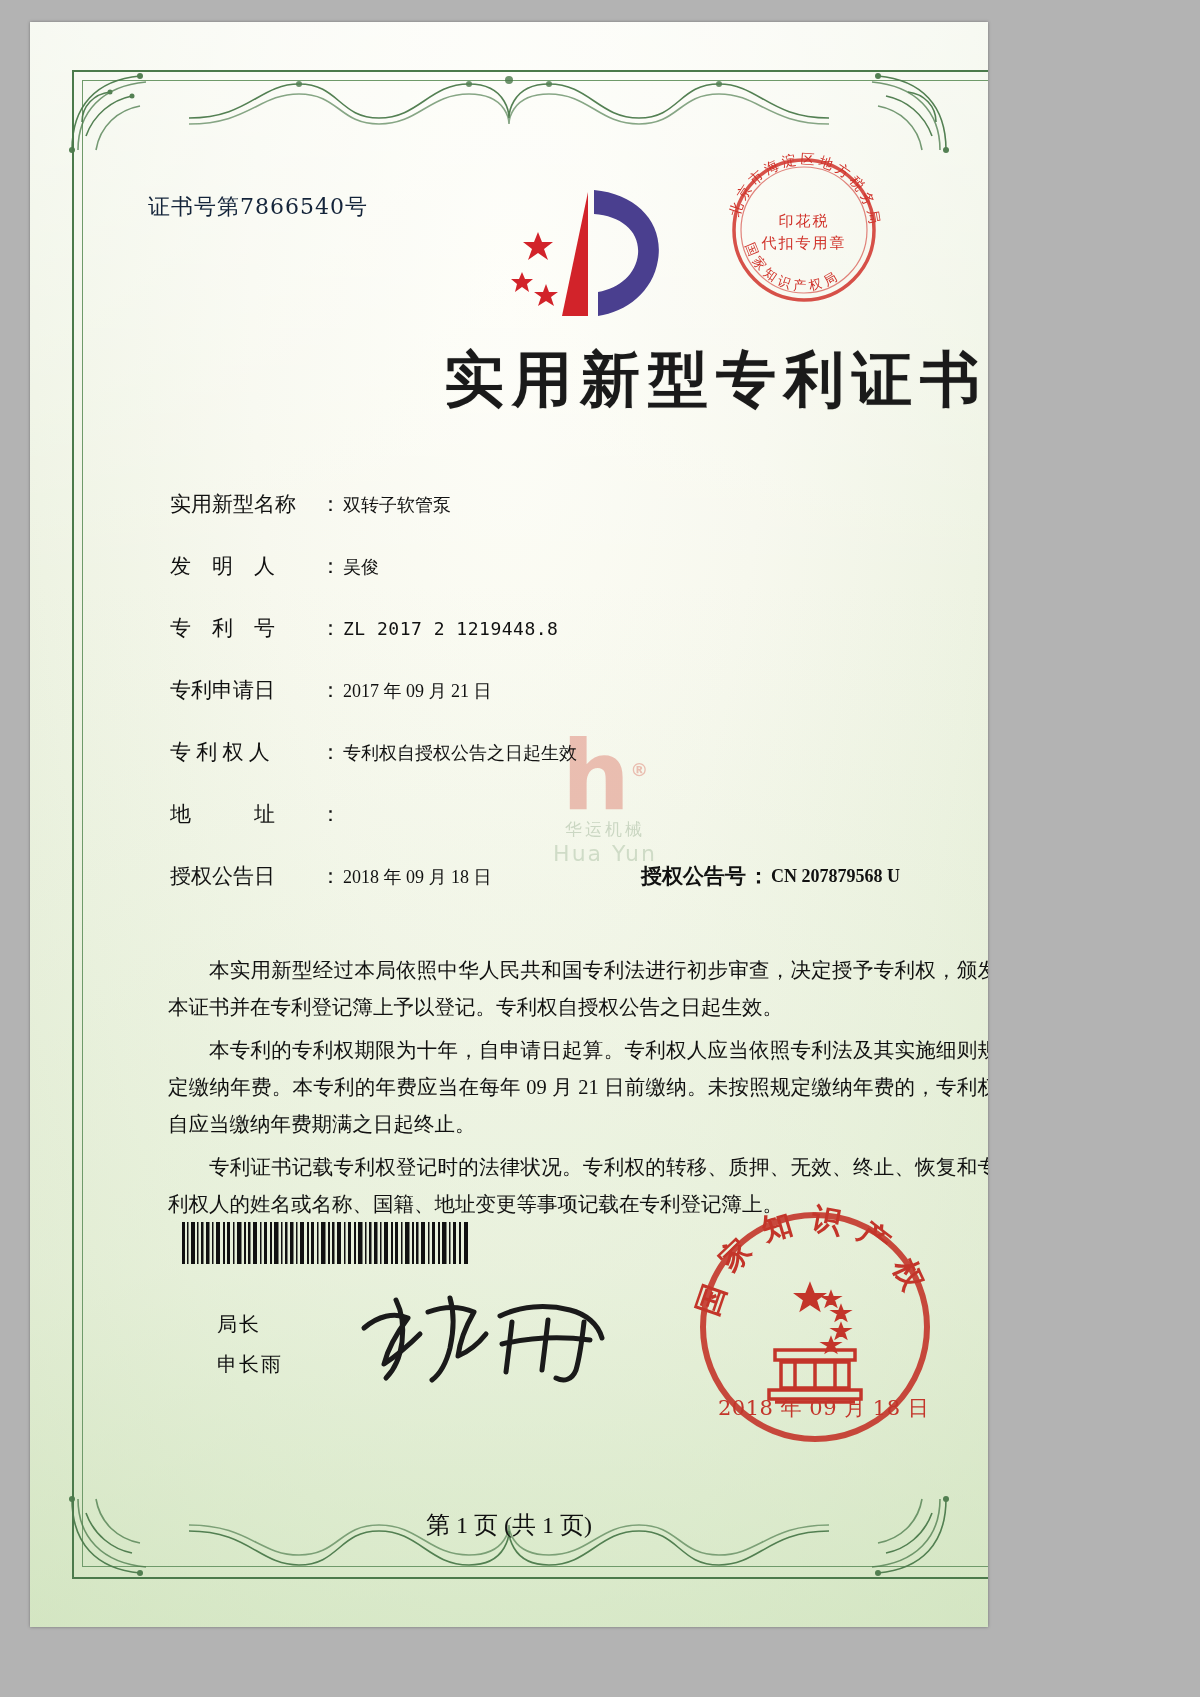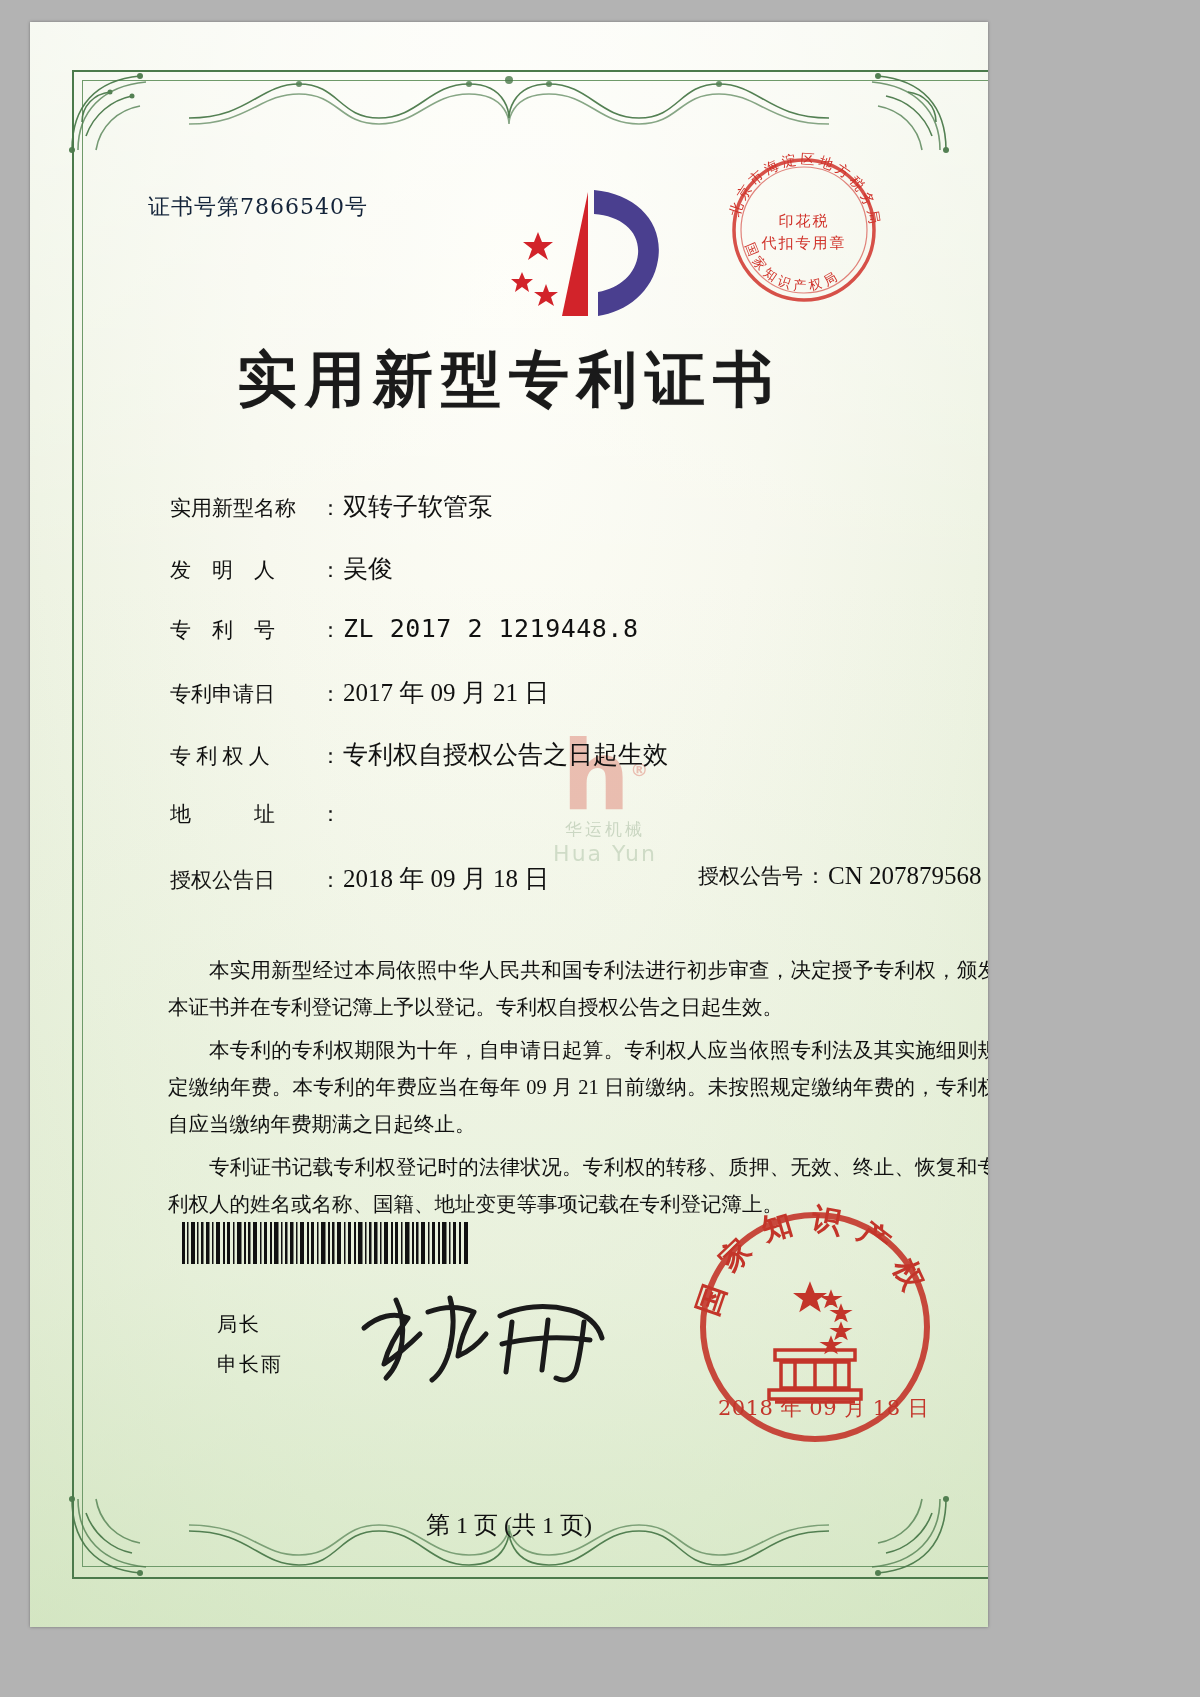--- a/index.html
+++ b/index.html
@@ -92,21 +92,21 @@
 
   .stamp-tax {
     position: absolute;
     right: 96px; top: 120px;
     width: 176px; height: 176px;
   }
 
   .title {
     position: absolute;
     left: 0; right: 0; top: 318px;
-    text-align: center;
+    text-align: right;
     font-size: 60px;
     letter-spacing: 8px;
     font-weight: 700;
     color: #1a1a1a;
     font-family: "DejaVu Serif", "Liberation Serif", serif;
     text-shadow: 0 0 1px rgba(0,0,0,.25);
   }
 
   
   .fields {
@@ -123,31 +123,32 @@
   }
   .field .lbl {
     width: 150px;
     flex: 0 0 150px;
     letter-spacing: 0;
     white-space: pre;
     color: #111;
   }
   .field .colon { margin: 0 2px 0 0; }
   .field .val {
-    font-size: 25px;
+    font-size: 18px;
     color: #111;
   }
   .mono { font-family: "DejaVu Sans Mono", "Liberation Mono", monospace; font-size: 20px; letter-spacing: .5px;}
 
   .field.two-col { position: relative; }
   .field .second {
     position: absolute;
-    left: 528px;
+    left: 471px;
     display: flex;
-    align-items: flex-end;
+    align-items: center;
+    font-weight: bold;
   }
   .field .second .lbl2 {
     white-space: pre;
     margin-right: 2px;
   }
 
   
   .paragraphs {
     position: absolute;
     left: 138px; top: 930px;

